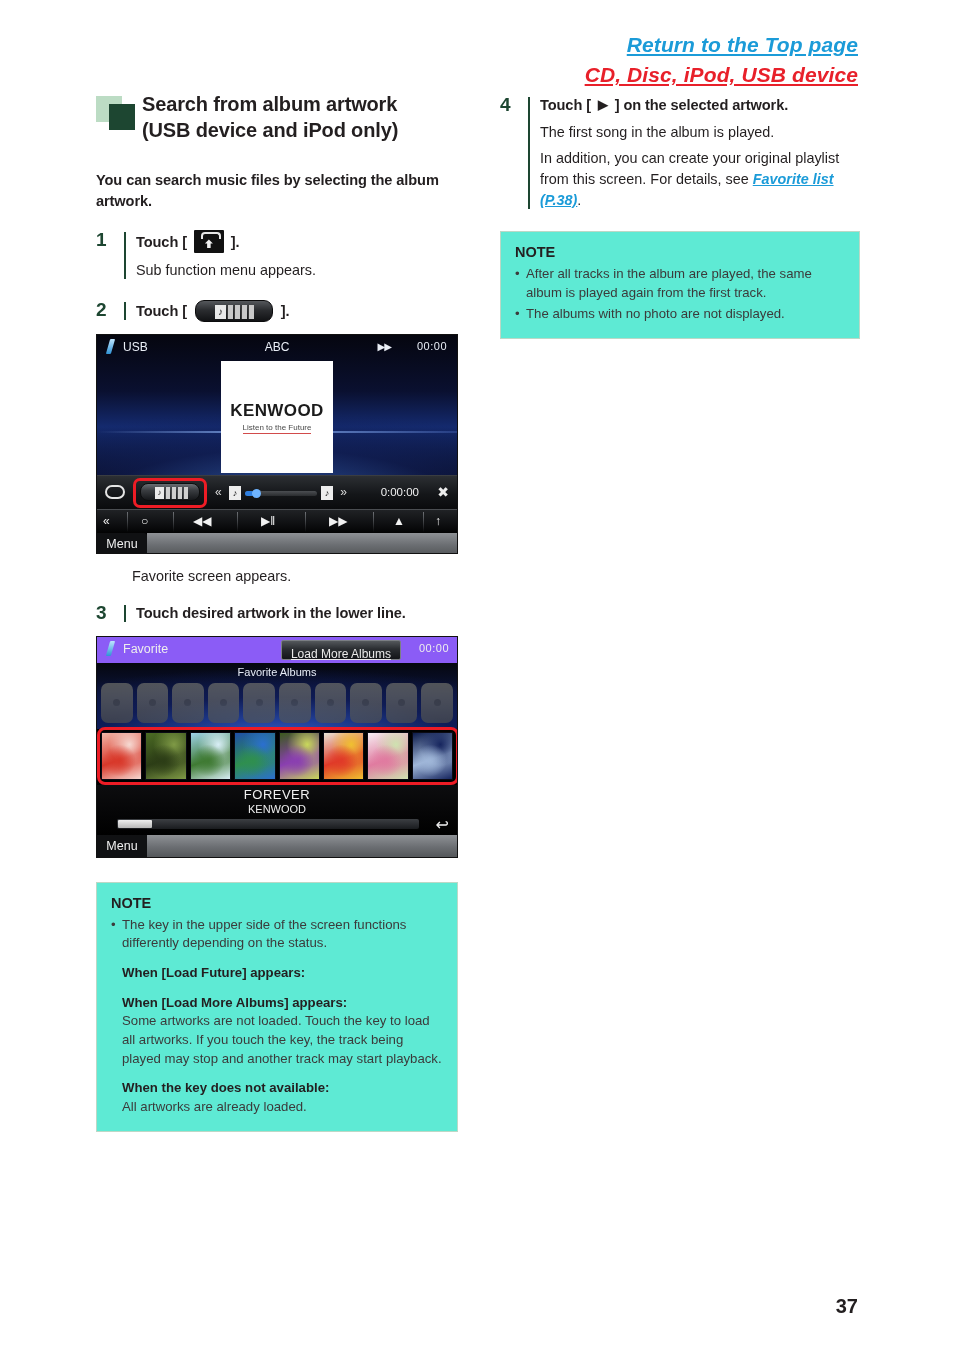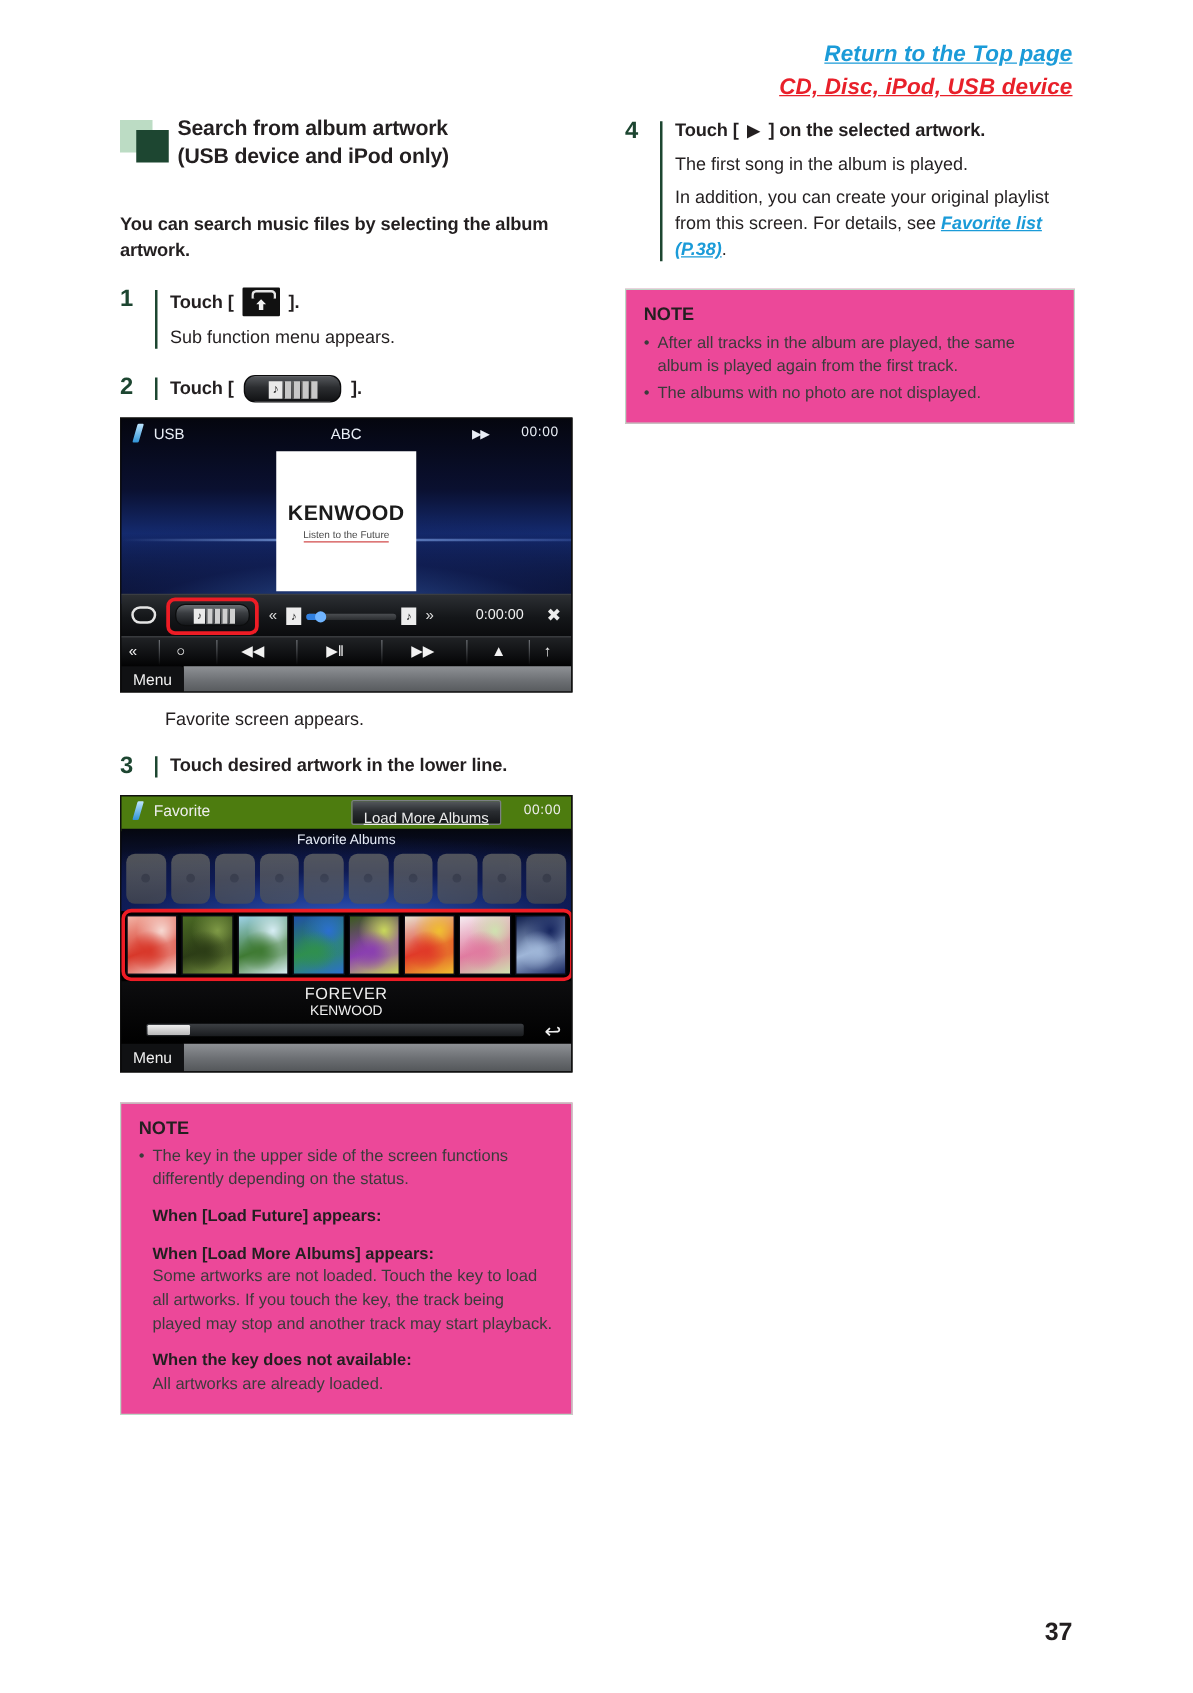--- a/index.html
+++ b/index.html
@@ -19,21 +19,21 @@
     position: absolute;
     top: 30px;
     right: 96px;
     text-align: right;
     line-height: 1.45;
   }
   .hdr-link {
     display: block;
     font-weight: bold;
     font-style: italic;
-    font-size: 18px;
+    font-size: 21px;
     letter-spacing: .1px;
     text-decoration: underline;
     white-space: nowrap;
   }
   .hdr-top { color: #1b9bd8; }
   .hdr-sub { color: #e8202a; text-align: center; }
 
   
   .col-left {
     position: absolute;
@@ -60,21 +60,21 @@
     width: 26px; height: 26px;
     background: #bcdcc4;
   }
   .sq-dark {
     position: absolute;
     left: 13px; top: 12px;
     width: 26px; height: 26px;
     background: #1d4631;
   }
   .sect-title {
-    font-size: 17px;
+    font-size: 20px;
     font-weight: bold;
     line-height: 1.28;
     color: #231f20;
     letter-spacing: -.15px;
   }
 
   .intro {
     margin-top: 22px;
     font-size: 14.6px;
     font-weight: bold;
@@ -342,21 +342,21 @@
     border-top-right-radius: 3px;
   }
   .d1-tray {
     position: absolute; left: 50px; right: 0; top: 198px; height: 22px;
     background: linear-gradient(180deg, #8e9195 0%, #6b6e72 55%, #54575a 100%);
   }
 
   
   .d2-top {
     position: absolute; left: 0; right: 0; top: 0; height: 28px;
-    background: #4d7c0f;
+    background: #8b5cf6;
     color: #eee;
   }
   .d2-src { position: absolute; left: 26px; top: 5px; font-size: 12.5px; }
   .d2-load {
     position: absolute; right: 56px; top: 3px;
     height: 20px; padding: 4px 9px;
     background: linear-gradient(180deg, #54585c 0%, #2a2d31 45%, #131518 100%);
     border: 1px solid #7b7f84;
     border-radius: 2px;
     color: #eaeaea;
@@ -436,21 +436,21 @@
   .caption {
     font-size: 14.4px;
     margin: 14px 0 0 36px;
   }
 
   
   .note-box {
     border: 1px solid #bcd8c6;
     padding: 12px 14px 14px 14px;
     margin-top: 24px;
-    background: #ec4899;
+    background: #5eead4;
   }
   .note-title {
     font-size: 14.5px;
     font-weight: bold;
     margin-bottom: 5px;
   }
   .note-item {
     display: flex;
     font-size: 13.2px;
     line-height: 1.42;

